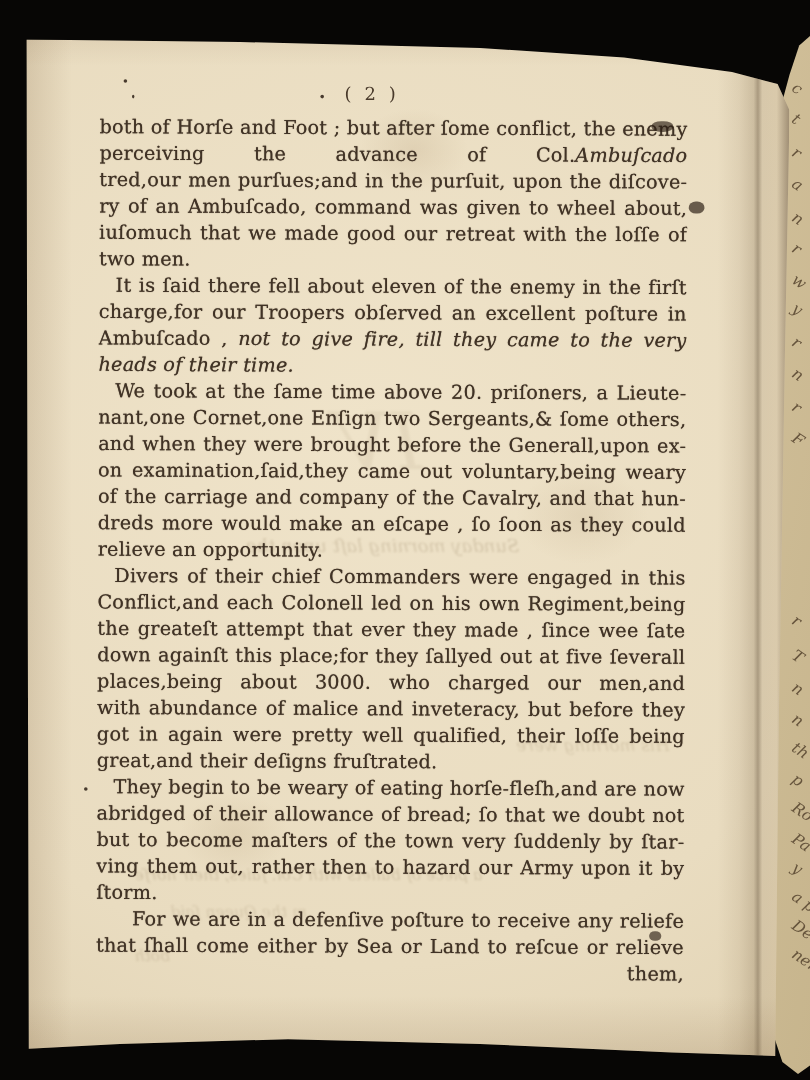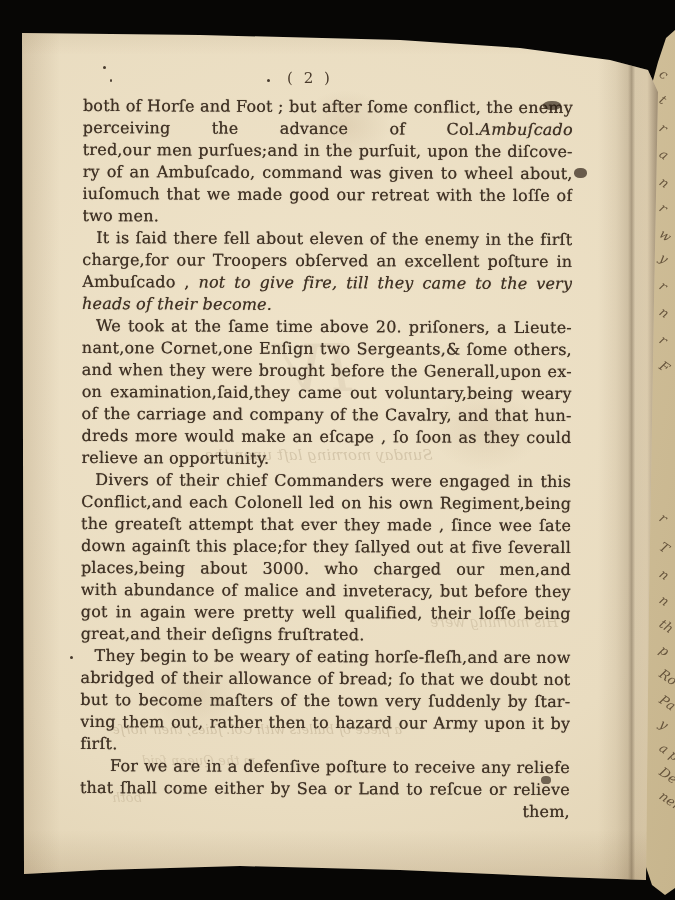--- a/index.html
+++ b/index.html
@@ -98,21 +98,21 @@
           <div class="line"><span>perceiving the advance of Col.</span><span class="it">Ambuſcado</span><span> Regiment,retrea-</span></div>
           <div class="line"><span>tred,our men purſues;and in the purſuit, upon the diſcove-</span></div>
           <div class="line"><span>ry of an Ambuſcado, command was given to wheel about,</span></div>
           <div class="line"><span>iuſomuch that we made good our retreat with the loſſe of</span></div>
           <div class="line lastline"><span>two men.</span></div>
         </div>
         <div>
           <div class="line" style="text-indent: 14px;"><span>It is ſaid there fell about eleven of the enemy in the firſt</span></div>
           <div class="line"><span>charge,for our Troopers obſerved an excellent poſture in</span></div>
           <div class="line"><span>Ambuſcado , </span><span class="it">not to give fire, till they came to the very horſe</span></div>
-          <div class="line lastline"><span class="it">heads of their become.</span></div>
+          <div class="line lastline"><span class="it">heads of their time.</span></div>
         </div>
         <div>
           <div class="line" style="text-indent: 14px;"><span>We took at the ſame time above 20. priſoners, a Lieute-</span></div>
           <div class="line"><span>nant,one Cornet,one Enſign two Sergeants,&amp; ſome others,</span></div>
           <div class="line"><span>and when they were brought before the Generall,upon ex-</span></div>
           <div class="line"><span>on examination,ſaid,they came out voluntary,being weary</span></div>
           <div class="line"><span>of the carriage and company of the Cavalry, and that hun-</span></div>
           <div class="line"><span>dreds more would make an eſcape , ſo ſoon as they could</span></div>
           <div class="line lastline"><span>relieve an opportunity.</span></div>
         </div>
@@ -124,21 +124,21 @@
           <div class="line"><span>places,being about 3000. who charged our men,and fought</span></div>
           <div class="line"><span>with abundance of malice and inveteracy, but before they</span></div>
           <div class="line"><span>got in again were pretty well qualified, their loſſe being</span></div>
           <div class="line lastline"><span>great,and their deſigns fruſtrated.</span></div>
         </div>
         <div>
           <div class="line" style="text-indent: 14px;"><span>They begin to be weary of eating horſe-fleſh,and are now</span></div>
           <div class="line"><span>abridged of their allowance of bread; ſo that we doubt not</span></div>
           <div class="line"><span>but to become maſters of the town very ſuddenly by ſtar-</span></div>
           <div class="line"><span>ving them out, rather then to hazard our Army upon it by</span></div>
-          <div class="line lastline"><span>firſt.</span></div>
+          <div class="line lastline"><span>ſtorm.</span></div>
         </div>
         <div>
           <div class="line" style="text-indent: 30px;"><span>For we are in a defenſive poſture to receive any reliefe</span></div>
           <div class="line"><span>that ſhall come either by Sea or Land to reſcue or relieve</span></div>
           <div class="line lastline" style="text-align-last: right;"><span>them,</span></div>
         </div>
       </div>
 
     <span class="speck" style="left:103px;top:66px;width:3px;height:3px;"></span>
     <span class="speck" style="left:110px;top:79px;width:2px;height:3px;"></span>

